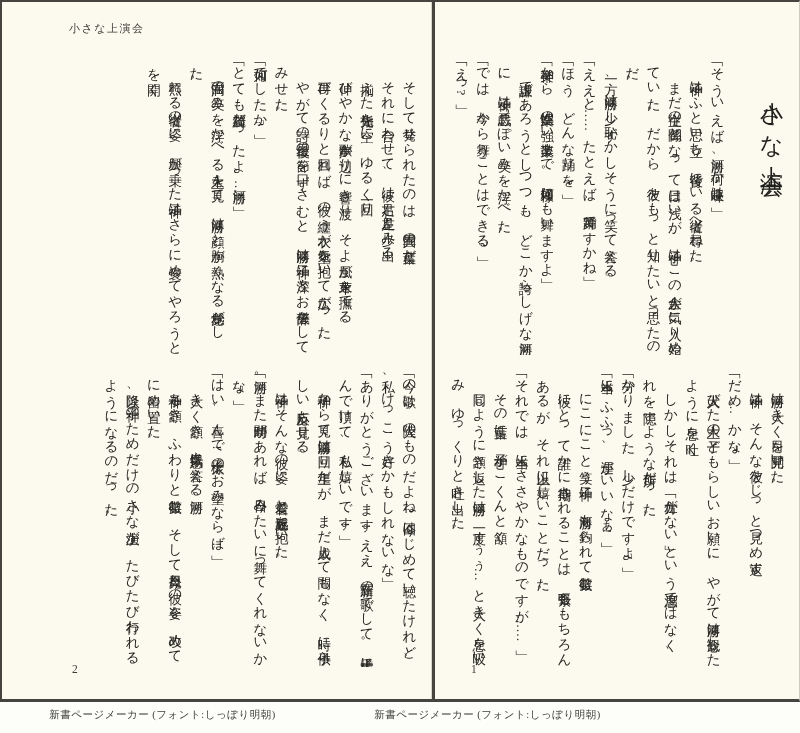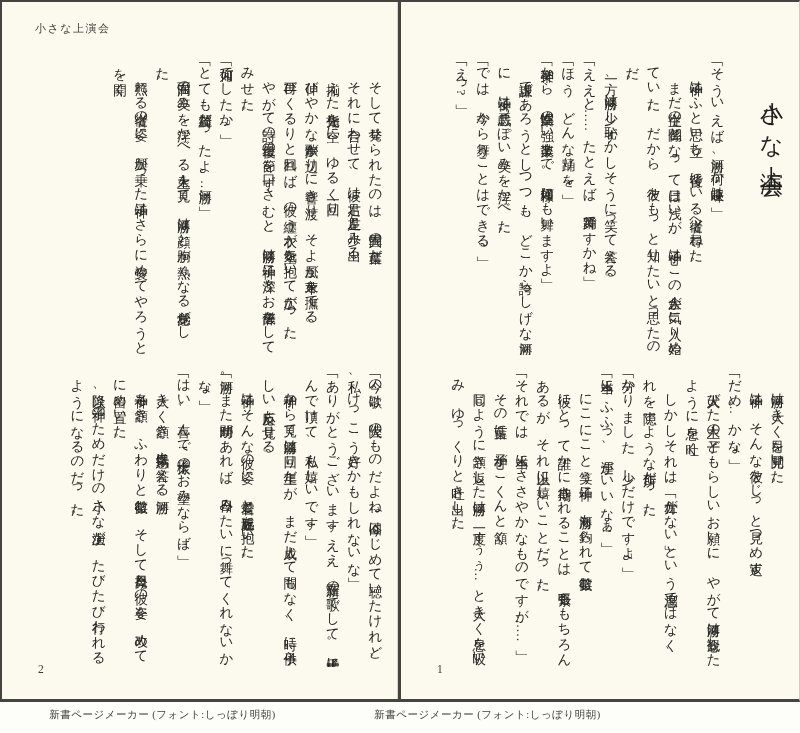--- a/index.html
+++ b/index.html
@@ -18,20 +18,21 @@
     box-sizing: border-box;
     width: 800px;
     height: 702px;
     background: #fcf9ef;
     border-top: 2px solid #45443f;
     border-bottom: 3px solid #45443f;
     border-left: 2px solid #45443f;
     border-right: 1px solid #cfcdc3;
     display: flex;
     position: relative;
+    padding-left: 34px;
   }
   .page {
     position: relative;
     box-sizing: border-box;
     height: 100%;
   }
   .page-left {
     width: 396px;
     border-right: 1px solid #d8d6cb;
   }

